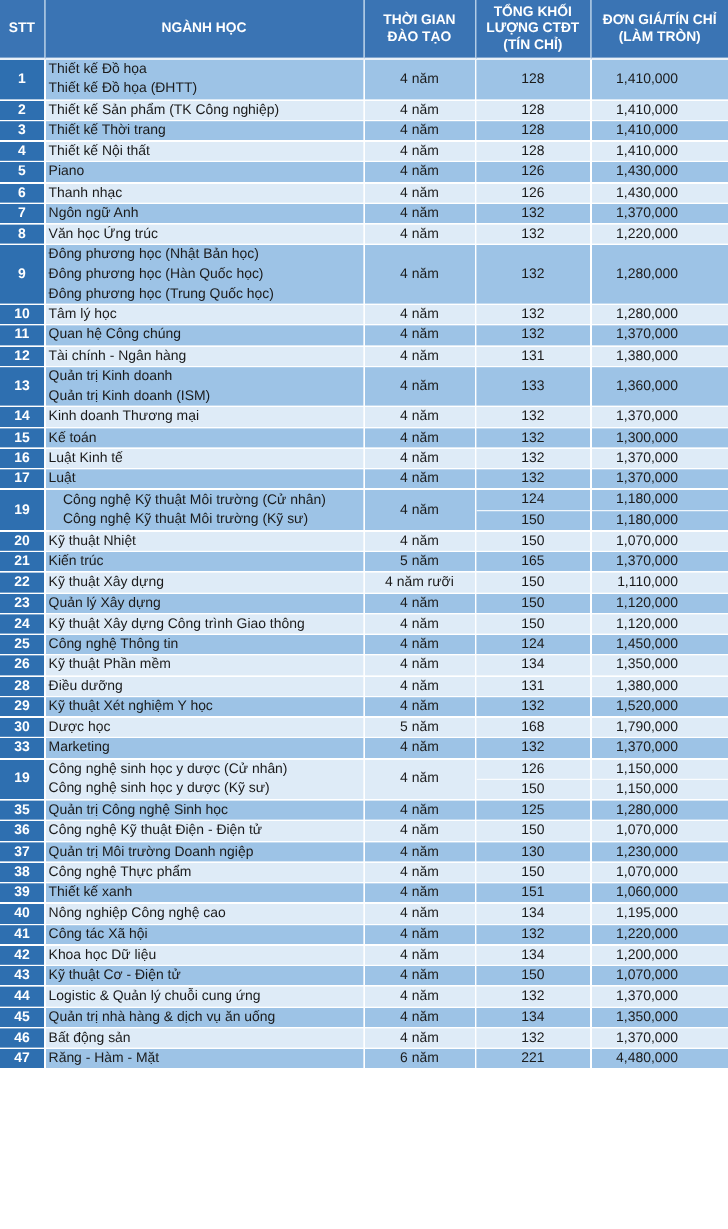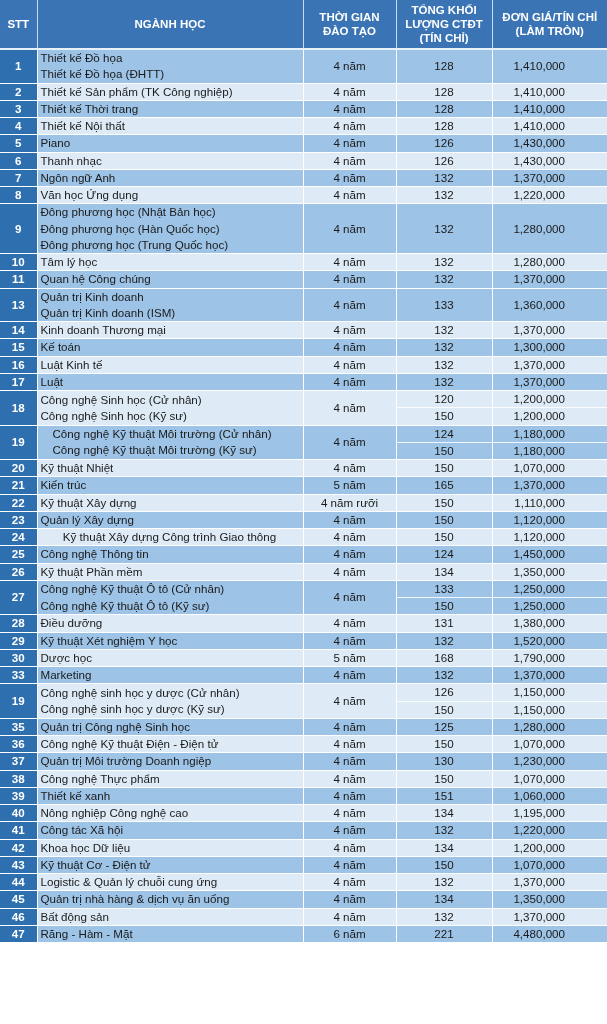--- a/index.html
+++ b/index.html
@@ -117,21 +117,21 @@
         <td class="name" style="height: 16.25px;">
           <span class="line">Ngôn ngữ Anh</span>
         </td>
         <td class="time" style="height: 16.25px;">4 năm</td>
         <td class="credit" style="height: 16.25px;">132</td>
         <td class="price" style="height: 16.25px;">1,370,000</td>
       </tr>
       <tr class="even">
         <td class="stt" style="height: 16.25px;">8</td>
         <td class="name" style="height: 16.25px;">
-          <span class="line">Văn học Ứng dụng</span>
+          <span class="line">Văn học Ứng trúc</span>
         </td>
         <td class="time" style="height: 16.25px;">4 năm</td>
         <td class="credit" style="height: 16.25px;">132</td>
         <td class="price" style="height: 16.25px;">1,220,000</td>
       </tr>
       <tr class="odd">
         <td class="stt" style="height: 48.75px;">9</td>
         <td class="name multi" style="height: 48.75px;">
           <span class="line">Đông phương học (Nhật Bản học)</span>
           <span class="line">Đông phương học (Hàn Quốc học)</span>
@@ -152,20 +152,29 @@
       </tr>
       <tr class="odd">
         <td class="stt" style="height: 16.25px;">11</td>
         <td class="name" style="height: 16.25px;">
           <span class="line">Quan hệ Công chúng</span>
         </td>
         <td class="time" style="height: 16.25px;">4 năm</td>
         <td class="credit" style="height: 16.25px;">132</td>
         <td class="price" style="height: 16.25px;">1,370,000</td>
       </tr>
+      <tr class="even">
+        <td class="stt" style="height: 16.25px;">12</td>
+        <td class="name" style="height: 16.25px;">
+          <span class="line">Tài chính - Ngân hàng</span>
+        </td>
+        <td class="time" style="height: 16.25px;">4 năm</td>
+        <td class="credit" style="height: 16.25px;">131</td>
+        <td class="price" style="height: 16.25px;">1,380,000</td>
+      </tr>
       <tr class="odd">
         <td class="stt" style="height: 32.5px;">13</td>
         <td class="name multi" style="height: 32.5px;">
           <span class="line">Quản trị Kinh doanh</span>
           <span class="line">Quản trị Kinh doanh (ISM)</span>
         </td>
         <td class="time" style="height: 32.5px;">4 năm</td>
         <td class="credit" style="height: 32.5px;">133</td>
         <td class="price" style="height: 32.5px;">1,360,000</td>
       </tr>
@@ -198,36 +207,20 @@
       </tr>
       <tr class="odd">
         <td class="stt" style="height: 16.25px;">17</td>
         <td class="name" style="height: 16.25px;">
           <span class="line">Luật</span>
         </td>
         <td class="time" style="height: 16.25px;">4 năm</td>
         <td class="credit" style="height: 16.25px;">132</td>
         <td class="price" style="height: 16.25px;">1,370,000</td>
       </tr>
-      <tr class="even">
-        <td class="stt" style="height: 32.5px;">18</td>
-        <td class="name multi" style="height: 32.5px;">
-          <span class="line">Công nghệ Sinh học (Cử nhân)</span>
-          <span class="line">Công nghệ Sinh học (Kỹ sư)</span>
-        </td>
-        <td class="time" style="height: 32.5px;">4 năm</td>
-        <td class="credit split" style="height: 32.5px;">
-          <span class="line">120</span>
-          <span class="line">150</span>
-        </td>
-        <td class="price split" style="height: 32.5px;">
-          <span class="line">1,200,000</span>
-          <span class="line">1,200,000</span>
-        </td>
-      </tr>
       <tr class="odd">
         <td class="stt" style="height: 32.5px;">19</td>
         <td class="name multi" style="height: 32.5px; padding-left: 15px;">
           <span class="line">Công nghệ Kỹ thuật Môi trường (Cử nhân)</span>
           <span class="line">Công nghệ Kỹ thuật Môi trường (Kỹ sư)</span>
         </td>
         <td class="time" style="height: 32.5px;">4 năm</td>
         <td class="credit split" style="height: 32.5px;">
           <span class="line">124</span>
           <span class="line">150</span>
@@ -268,21 +261,21 @@
         <td class="stt" style="height: 16.25px;">23</td>
         <td class="name" style="height: 16.25px;">
           <span class="line">Quản lý Xây dựng</span>
         </td>
         <td class="time" style="height: 16.25px;">4 năm</td>
         <td class="credit" style="height: 16.25px;">150</td>
         <td class="price" style="height: 16.25px;">1,120,000</td>
       </tr>
       <tr class="even">
         <td class="stt" style="height: 16.25px;">24</td>
-        <td class="name" style="height: 16.25px; text-align: center;">
+        <td class="name" style="height: 16.25px;">
           <span class="line">Kỹ thuật Xây dựng Công trình Giao thông</span>
         </td>
         <td class="time" style="height: 16.25px;">4 năm</td>
         <td class="credit" style="height: 16.25px;">150</td>
         <td class="price" style="height: 16.25px;">1,120,000</td>
       </tr>
       <tr class="odd">
         <td class="stt" style="height: 16.25px;">25</td>
         <td class="name" style="height: 16.25px;">
           <span class="line">Công nghệ Thông tin</span>
@@ -292,36 +285,20 @@
         <td class="price" style="height: 16.25px;">1,450,000</td>
       </tr>
       <tr class="even">
         <td class="stt" style="height: 16.25px;">26</td>
         <td class="name" style="height: 16.25px;">
           <span class="line">Kỹ thuật Phần mềm</span>
         </td>
         <td class="time" style="height: 16.25px;">4 năm</td>
         <td class="credit" style="height: 16.25px;">134</td>
         <td class="price" style="height: 16.25px;">1,350,000</td>
-      </tr>
-      <tr class="odd">
-        <td class="stt" style="height: 32.5px;">27</td>
-        <td class="name multi" style="height: 32.5px;">
-          <span class="line">Công nghệ Kỹ thuật Ô tô (Cử nhân)</span>
-          <span class="line">Công nghệ Kỹ thuật Ô tô (Kỹ sư)</span>
-        </td>
-        <td class="time" style="height: 32.5px;">4 năm</td>
-        <td class="credit split" style="height: 32.5px;">
-          <span class="line">133</span>
-          <span class="line">150</span>
-        </td>
-        <td class="price split" style="height: 32.5px;">
-          <span class="line">1,250,000</span>
-          <span class="line">1,250,000</span>
-        </td>
       </tr>
       <tr class="even">
         <td class="stt" style="height: 16.25px;">28</td>
         <td class="name" style="height: 16.25px;">
           <span class="line">Điều dưỡng</span>
         </td>
         <td class="time" style="height: 16.25px;">4 năm</td>
         <td class="credit" style="height: 16.25px;">131</td>
         <td class="price" style="height: 16.25px;">1,380,000</td>
       </tr>

